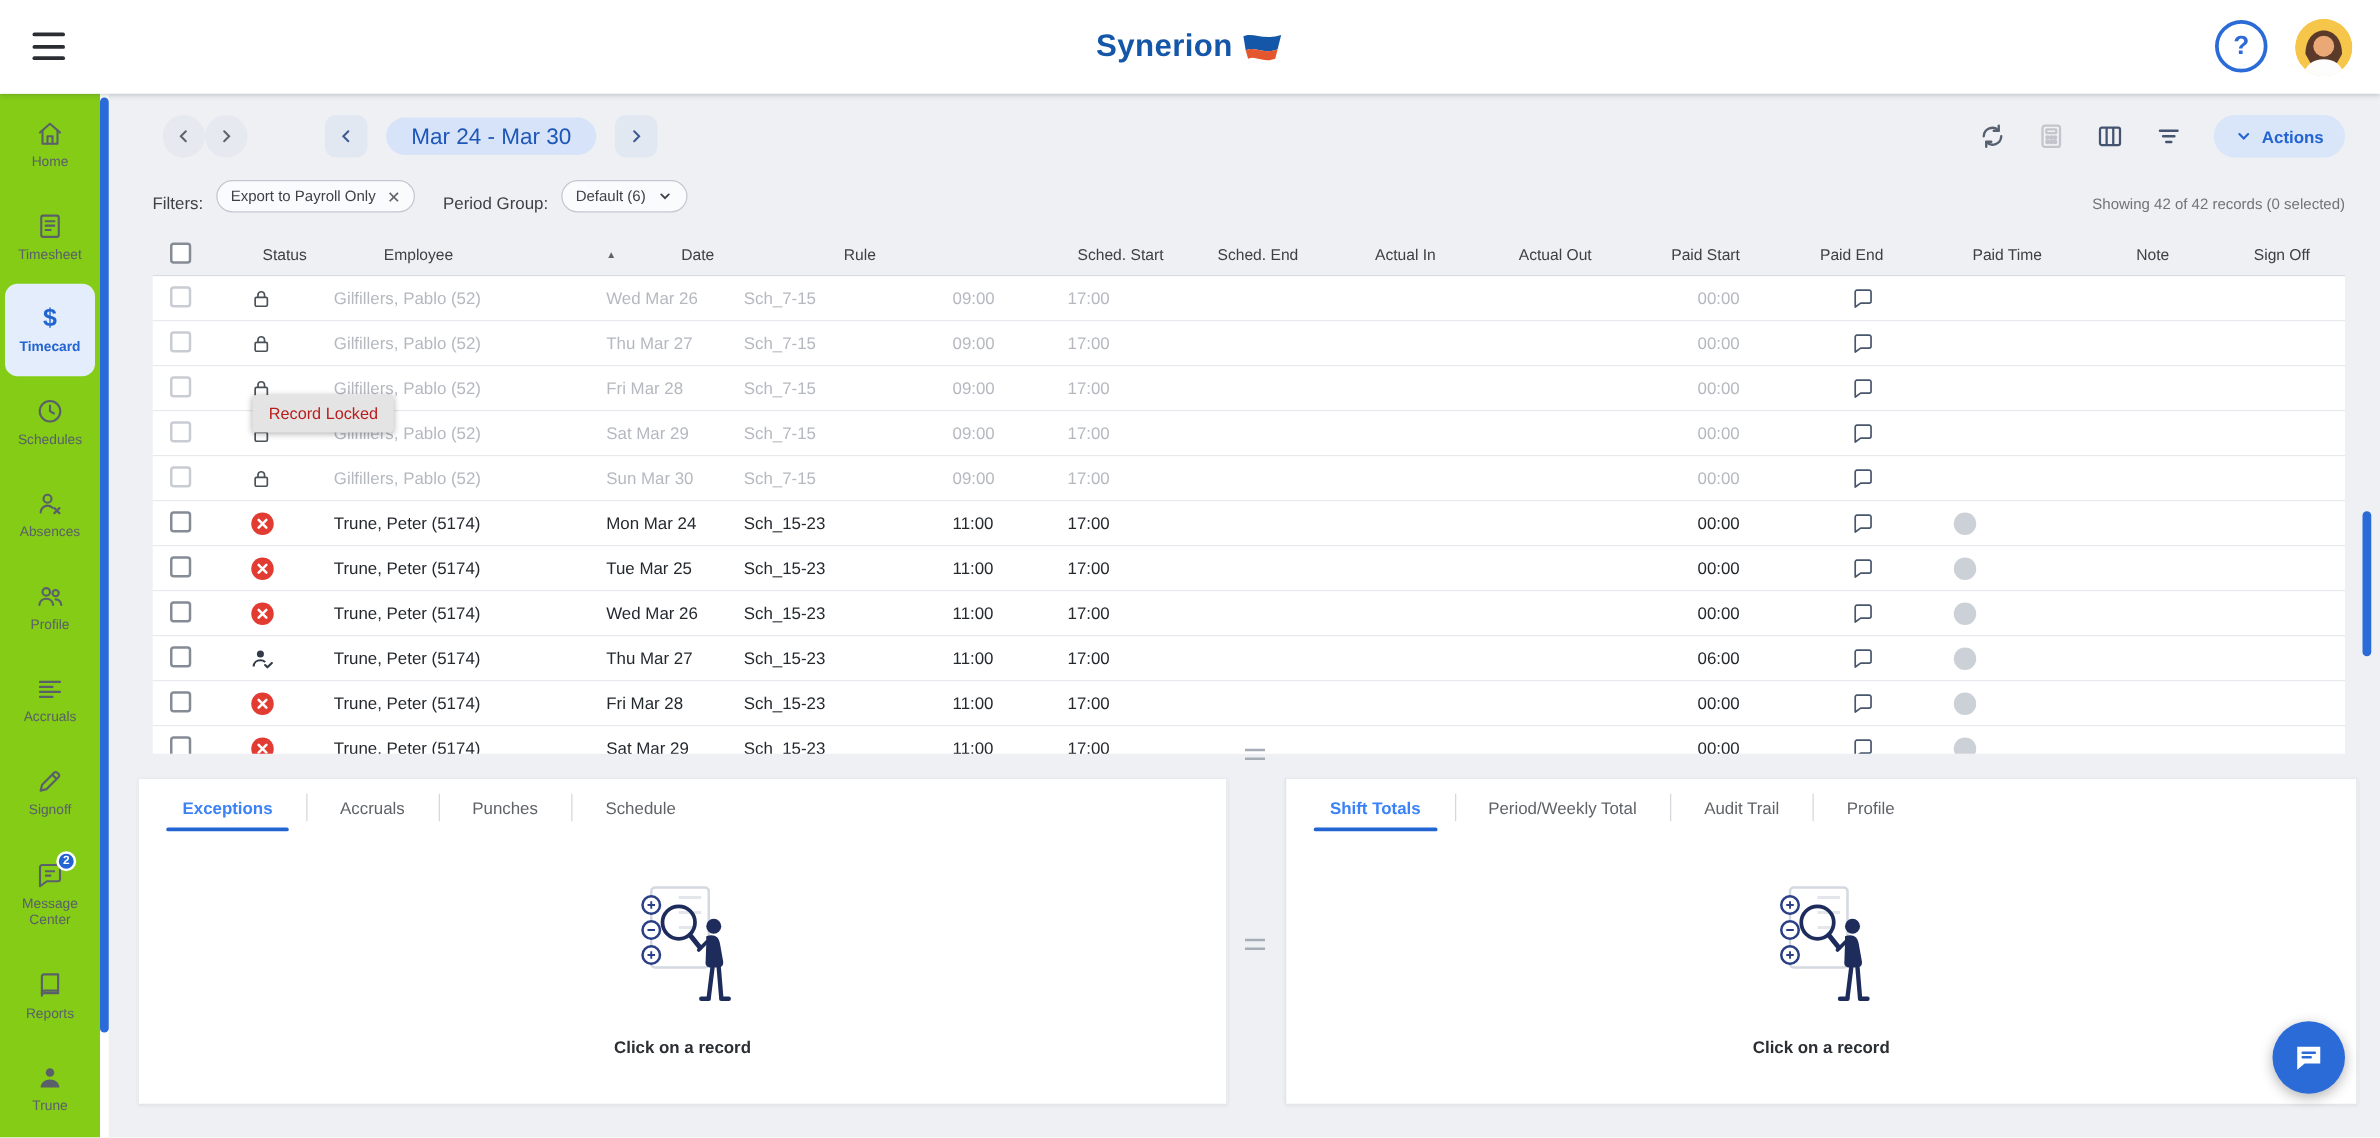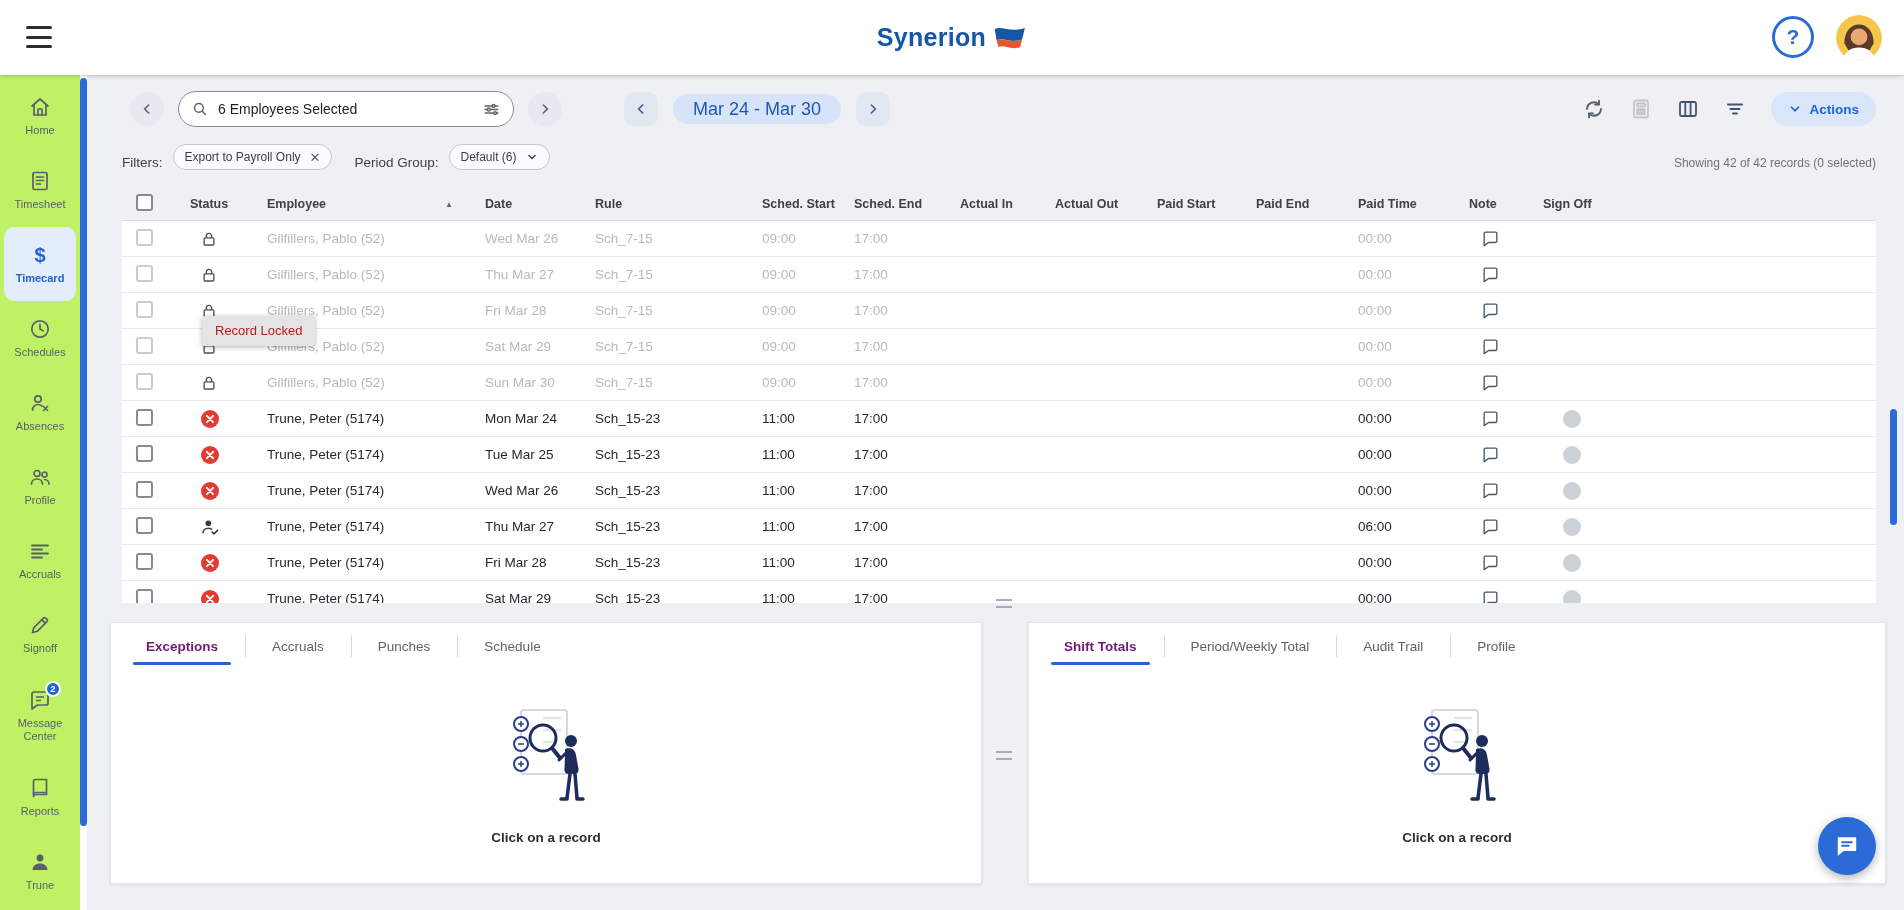--- a/index.html
+++ b/index.html
@@ -15,21 +15,21 @@
   .logo-wrap { position:absolute; left:50%; top:0; height:75px; transform:translateX(-50%);
                display:flex; align-items:center; gap:7px; }
   .logo-text { font-size:25px; font-weight:bold; color:#1456a8; letter-spacing:.3px; }
   .help-btn { position:absolute; right:90px; top:16px; width:42px; height:42px; border-radius:50%;
               border:3px solid #2b6bd8; color:#2b6bd8; font-size:21px; font-weight:bold;
               display:flex; align-items:center; justify-content:center; background:#fff; cursor:pointer; }
   .avatar { position:absolute; right:22px; top:15px; width:46px; height:46px; border-radius:50%;
             overflow:hidden; cursor:pointer; }
 
   
-  .sidebar { position:absolute; top:75px; left:0; bottom:0; width:80px; background:#bef264; z-index:20;
+  .sidebar { position:absolute; top:75px; left:0; bottom:0; width:80px; background:#84cc16; z-index:20;
              display:flex; flex-direction:column; align-items:center; padding-top:4px; }
   .side-item { width:72px; height:74px; display:flex; flex-direction:column; align-items:center;
                justify-content:center; gap:5px; color:#5a6069; font-size:11px; text-align:center;
                border-radius:10px; cursor:pointer; line-height:1.15; }
   .side-item.tall { height:89px; }
   .side-item.active { background:#e3edfb; color:#2264d1; font-weight:bold; }
   .side-item svg { flex:0 0 auto; }
   .icon-slot { width:24px; height:24px; display:flex; align-items:center; justify-content:center; position:relative; }
   .dollar { font-size:20px; font-weight:bold; line-height:22px; }
   .badge { position:absolute; top:-7px; right:-9px; min-width:16px; height:16px; border-radius:8px;
@@ -66,21 +66,21 @@
   .chip { height:26px; border:1px solid #c3c8cf; border-radius:14px; background:#fafbfc;
           display:flex; align-items:center; gap:9px; padding:0 11px; font-size:12px; color:#3d4248;
           margin-left:10px; cursor:pointer; }
   .chip .x { color:#5f6368; font-size:13px; }
   .pg-label { margin-left:22px; }
   .summary { margin-left:auto; font-size:12px; color:#737373; }
 
   
   .table-wrap { position:absolute; top:113px; left:35px; right:28px; height:415px; overflow:hidden; }
   .grid { display:grid; grid-template-columns:68px 77px 218px 110px 167px 92px 106px 95px 102px 99px 102px 111px 74px 1fr; align-items:center; }
-  .thead { height:33px; font-size:12.5px; font-weight:bold; color:#3c4147; border-bottom:1px solid #d8dbe0; }
+  .thead { height:33px; font-size:12.5px; font-weight:normal; color:#3c4147; border-bottom:1px solid #d8dbe0;gap:20px; }
   .th { cursor:pointer; position:relative; }
   .sort-arrow { position:absolute; left:178px; top:50%; transform:translateY(-50%); font-size:8px; color:#5f6368; }
   .row { height:36px; background:#fff; border-bottom:1px solid #e7e9ec; font-size:13.5px; color:#24292e; cursor:pointer; }
   .checkbox { width:17px; height:17px; border:2px solid #858c96; border-radius:3px; background:#fff;
               display:inline-block; cursor:pointer; }
   .c-check { padding-left:14px; }
   .row.locked [data-field] { color:#b5b9bf; }
   .row.locked .checkbox { border-color:#c9ccd2; }
   .status-cell { padding-left:10px; display:flex; align-items:center; }
   .status-cell svg { display:none; }
@@ -99,21 +99,21 @@
   .panels { position:absolute; top:547px; left:23px; right:18px; height:262px; display:flex; gap:46px; }
   .card { background:#fff; border:1px solid #e2e5e9; box-shadow:0 1px 3px rgba(0,0,0,.07);
           display:flex; flex-direction:column; }
   .card-left { width:872px; }
   .card-right { flex:1; }
   .tabs { display:flex; padding-left:8px; height:46px; flex:0 0 auto; }
   .tab { position:relative; padding:0 27px; display:flex; align-items:center; font-size:13.5px;
          color:#5f6368; cursor:pointer; }
   .tab:not(:first-child)::before { content:""; position:absolute; left:0; top:12px; height:22px;
          width:1px; background:#d4d7dc; }
-  .tab.active { color:#701a75; font-weight:bold; }
+  .tab.active { color:#3b82f6; font-weight:bold; }
   .tab.active::after { content:""; position:absolute; left:14px; right:14px; bottom:4px; height:3px;
          border-radius:2px; background:#2264d1; }
   .card-body { flex:1; display:flex; flex-direction:column; align-items:center; justify-content:center; gap:22px; }
   .empty-text { font-size:13.5px; font-weight:bold; color:#2b2f33; }
 
   .split-handle { position:absolute; left:909px; width:16px; height:9px;
                   border-top:2px solid #a7adb6; border-bottom:2px solid #a7adb6; cursor:row-resize; }
   .handle-1 { top:524px; }
   .handle-2 { top:676px; cursor:col-resize; }
 
@@ -279,33 +279,20 @@
 <div class="side-scrollbar"></div>
 
 <main class="content">
 
   <div class="toolbar">
     <div class="round-btn" style="margin-left:8px">
       <svg width="16" height="16" viewBox="0 0 24 24" fill="none" stroke="currentColor" stroke-width="2.4" stroke-linecap="round">
           <path d="M14.5 6l-6 6 6 6"></path>
         </svg>
     </div>
-    <div class="searchbox">
-      <svg width="18" height="18" viewBox="0 0 24 24" fill="none" stroke="#5f6368" stroke-width="2">
-          <circle cx="10.5" cy="10.5" r="5.8"></circle>
-          <path d="M15 15l4.3 4.3" stroke-linecap="round"></path>
-        </svg>
-      <input type="text" value="6 Employees Selected" style="">
-      <svg width="19" height="19" viewBox="0 0 24 24" fill="none" stroke="#5f6368" stroke-width="1.9" stroke-linecap="round">
-          <path d="M4 7.5h16M4 12h16M4 16.5h16"></path>
-          <circle cx="14.5" cy="7.5" r="1.8" fill="#fff"></circle>
-          <circle cx="8.5" cy="12" r="1.8" fill="#fff"></circle>
-          <circle cx="16.5" cy="16.5" r="1.8" fill="#fff"></circle>
-        </svg>
-    </div>
     <div class="round-btn">
       <svg width="16" height="16" viewBox="0 0 24 24" fill="none" stroke="currentColor" stroke-width="2.4" stroke-linecap="round">
           <path d="M9.5 6l6 6-6 6"></path>
         </svg>
     </div>
 
     <div class="date-nav">
       <div class="sq-btn">
         <svg width="16" height="16" viewBox="0 0 24 24" fill="none" stroke="currentColor" stroke-width="2.4" stroke-linecap="round">
             <path d="M14.5 6l-6 6 6 6"></path>

